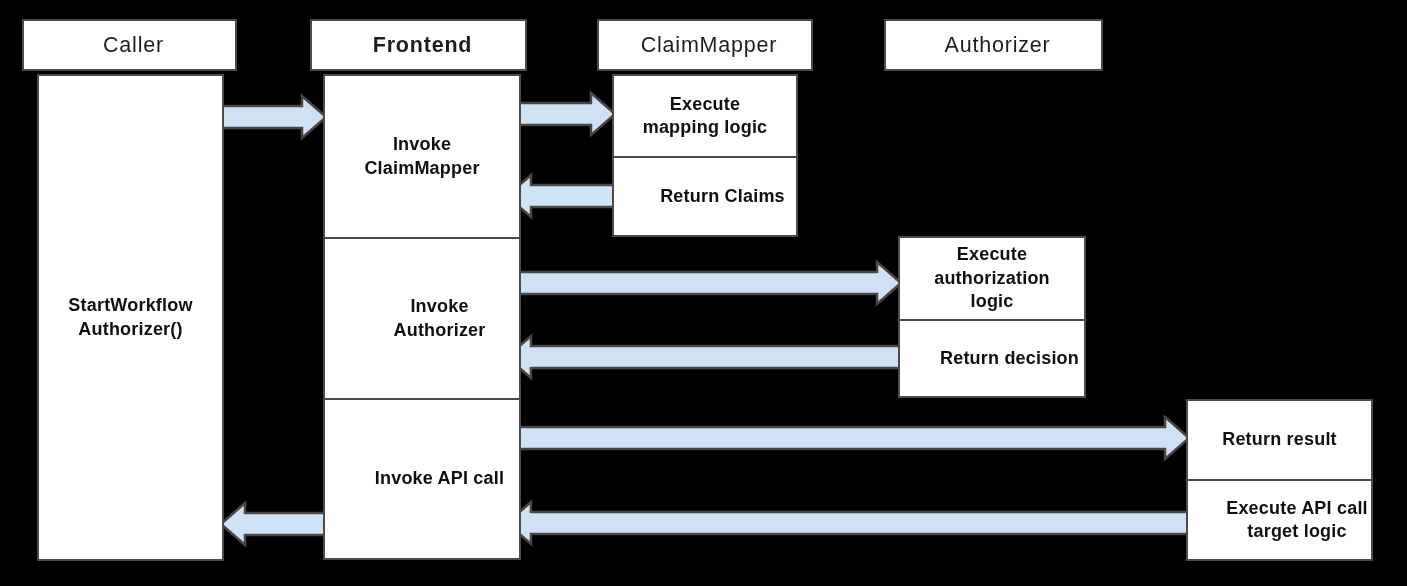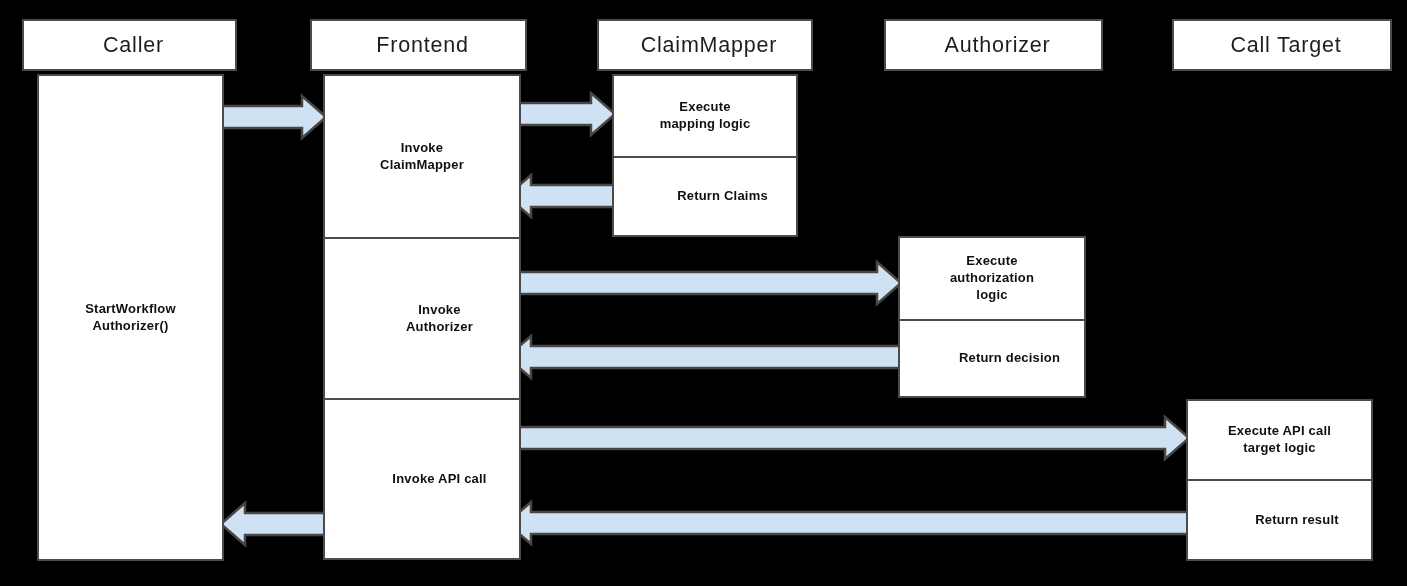--- a/index.html
+++ b/index.html
@@ -49,32 +49,32 @@
     display: flex;
     flex-direction: column;
   }
   .cell {
     flex: 0 0 auto;
     box-sizing: border-box;
     display: flex;
     align-items: center;
     justify-content: center;
     text-align: center;
-    font-size: 13px;
+    font-size: 18px;
     font-weight: 700;
     line-height: 1.3;
     letter-spacing: 0.2px;
     color: #101010;
     white-space: pre-line;
   }
   .cell + .cell { border-top: 2px solid var(--box-border, #4b4b4b); padding-left: 35px; }
 
   
   #hdr-caller      { left: 22px;   width: 215px; }
-  #hdr-frontend    { left: 310px;  width: 217px; }
+  #hdr-frontend    { left: 310px;  width: 217px; font-weight: bold; }
   #hdr-claimmapper { left: 597px;  width: 216px; }
   #hdr-authorizer  { left: 884px;  width: 219px; }
   #hdr-calltarget  { left: 1172px; width: 220px; }
 
   
   #col-caller      { left: 37px;   top: 74px;  width: 187px; height: 487px; }
   #col-caller .cell { height: 100%; }
   #col-frontend    { left: 323px;  top: 74px;  width: 198px; height: 486px; }
   #col-frontend .cell:nth-child(1) { height: 161px; }
   #col-frontend .cell:nth-child(2) { height: 161px; }
@@ -110,23 +110,20 @@
   </div>
   <div class="box hdr" id="hdr-frontend">
     <span>Frontend</span>
   </div>
   <div class="box hdr" id="hdr-claimmapper">
     <span>ClaimMapper</span>
   </div>
   <div class="box hdr" id="hdr-authorizer">
     <span>Authorizer</span>
   </div>
-  <div class="box hdr" id="hdr-calltarget">
-    <span>Call Target</span>
-  </div>
 
   <div class="box col" id="col-caller">
     <div class="cell">StartWorkflow
 Authorizer()</div>
   </div>
 
   <div class="box col" id="col-frontend">
     <div class="cell">Invoke
 ClaimMapper</div>
     <div class="cell">Invoke
@@ -141,18 +138,18 @@
   </div>
 
   <div class="box col" id="col-authorizer">
     <div class="cell">Execute
 authorization
 logic</div>
     <div class="cell">Return decision</div>
   </div>
 
   <div class="box col" id="col-calltarget">
+    <div class="cell">Return result</div>
     <div class="cell">Execute API call
 target logic</div>
-    <div class="cell">Return result</div>
   </div>
 
 </div>
 
 </body></html>

